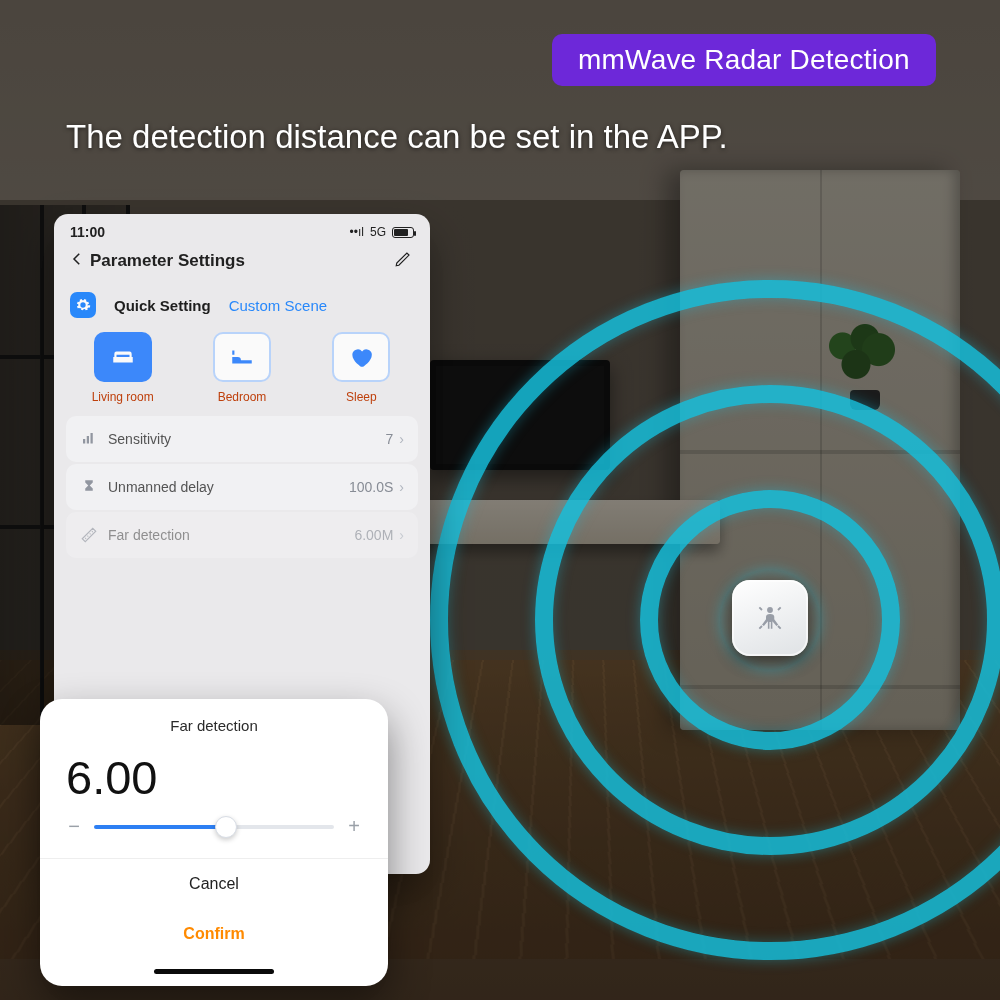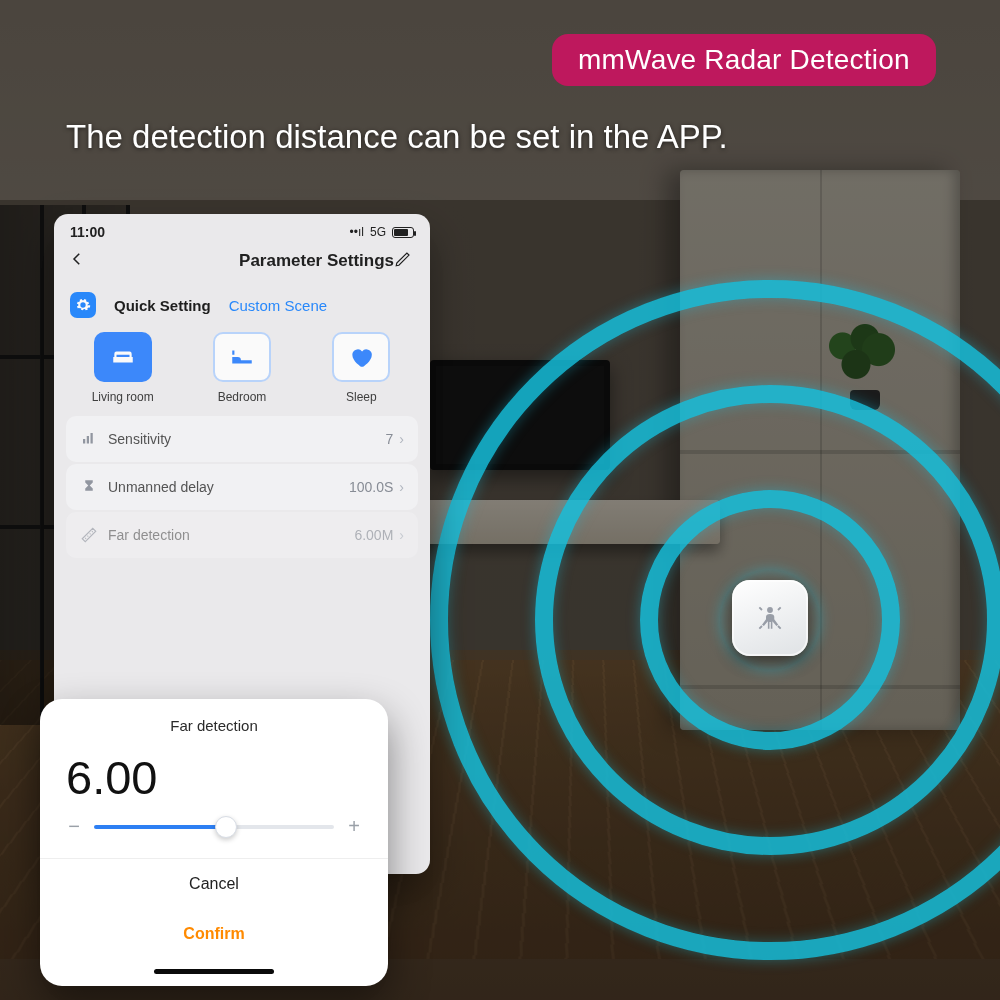--- a/index.html
+++ b/index.html
@@ -77,21 +77,21 @@
     position:absolute;left:732px;top:580px;width:76px;height:76px;border-radius:18px;
     background:linear-gradient(160deg,#fff,#dfe2e5);
     box-shadow:0 6px 16px rgba(0,0,0,.45),0 0 0 2px rgba(255,255,255,.6) inset;
     display:flex;align-items:center;justify-content:center;
   }
   .sensor svg{width:32px;height:32px;opacity:.65;}
 
   
   .badge{
     position:absolute;left:552px;top:34px;padding:10px 26px;
-    background:#be185d;color:#fff;border-radius:16px;
+    background:#6d28d9;color:#fff;border-radius:10px;
     font-size:28px;letter-spacing:.2px;
   }
   .headline{
     position:absolute;left:66px;top:118px;right:40px;
     color:#fff;font-size:33px;font-weight:400;
     text-shadow:0 1px 4px rgba(0,0,0,.6);
   }
 
   
   .phone{
@@ -102,34 +102,34 @@
     filter:brightness(.98);
     font-family:-apple-system,Helvetica,Arial,sans-serif;
   }
   .statusbar{display:flex;justify-content:space-between;align-items:center;
     padding:10px 16px 4px;font-size:14px;color:#222;font-weight:600;}
   .statusbar .right{display:flex;align-items:center;gap:6px;font-weight:500;font-size:12px;}
   .battery{width:22px;height:11px;border:1px solid #222;border-radius:3px;position:relative;}
   .battery::after{content:"";position:absolute;right:-3px;top:3px;width:2px;height:5px;background:#222;border-radius:1px;}
   .battery .fill{position:absolute;left:1px;top:1px;bottom:1px;width:70%;background:#222;border-radius:1px;}
   .navbar{display:flex;align-items:center;justify-content:space-between;padding:6px 14px 10px;}
-  .navbar .title{flex:1;text-align:right;font-size:17px;font-weight:600;color:#222;}
+  .navbar .title{flex:1;text-align:left;font-size:17px;font-weight:600;color:#222;}
   .navbar .chev, .navbar .edit{width:22px;color:#222;}
 
   .tabs{display:flex;gap:18px;padding:10px 16px;align-items:center;font-size:15px;}
   .tabs .gear{width:26px;height:26px;border-radius:7px;background:#2a8bff;display:flex;align-items:center;justify-content:center;}
   .tabs .gear svg{width:16px;height:16px;fill:#fff;}
   .tabs .active{color:#1f1f1f;font-weight:600;}
   .tabs .inactive{color:#2a8bff;}
 
   .tiles{display:flex;gap:10px;padding:4px 14px 6px;}
   .tile{flex:1;display:flex;flex-direction:column;align-items:center;gap:8px;}
   .tile .box{width:58px;height:50px;border-radius:10px;background:#3d8bff;display:flex;align-items:center;justify-content:center;}
   .tile .box.outlined{background:#fff;border:2px solid #bcd7ff;}
-  .tile .lbl{font-size:12px;color:#404040;}
+  .tile .lbl{font-size:12px;color:#c2410c;}
   .tile svg{width:26px;height:26px;fill:#fff;}
   .tile .box.outlined svg{fill:#3d8bff;}
 
   .rows{padding:6px 12px;display:flex;flex-direction:column;gap:2px;}
   .row{background:#f6f6f8;border-radius:10px;padding:14px 14px;display:flex;align-items:center;justify-content:space-between;font-size:14px;color:#555;}
   .row .left{display:flex;align-items:center;gap:10px;}
   .row .val{color:#8a8f98;display:flex;align-items:center;gap:6px;}
   .row .chev{color:#b5bac3;}
   .row.dimmed{opacity:.6;}
 

